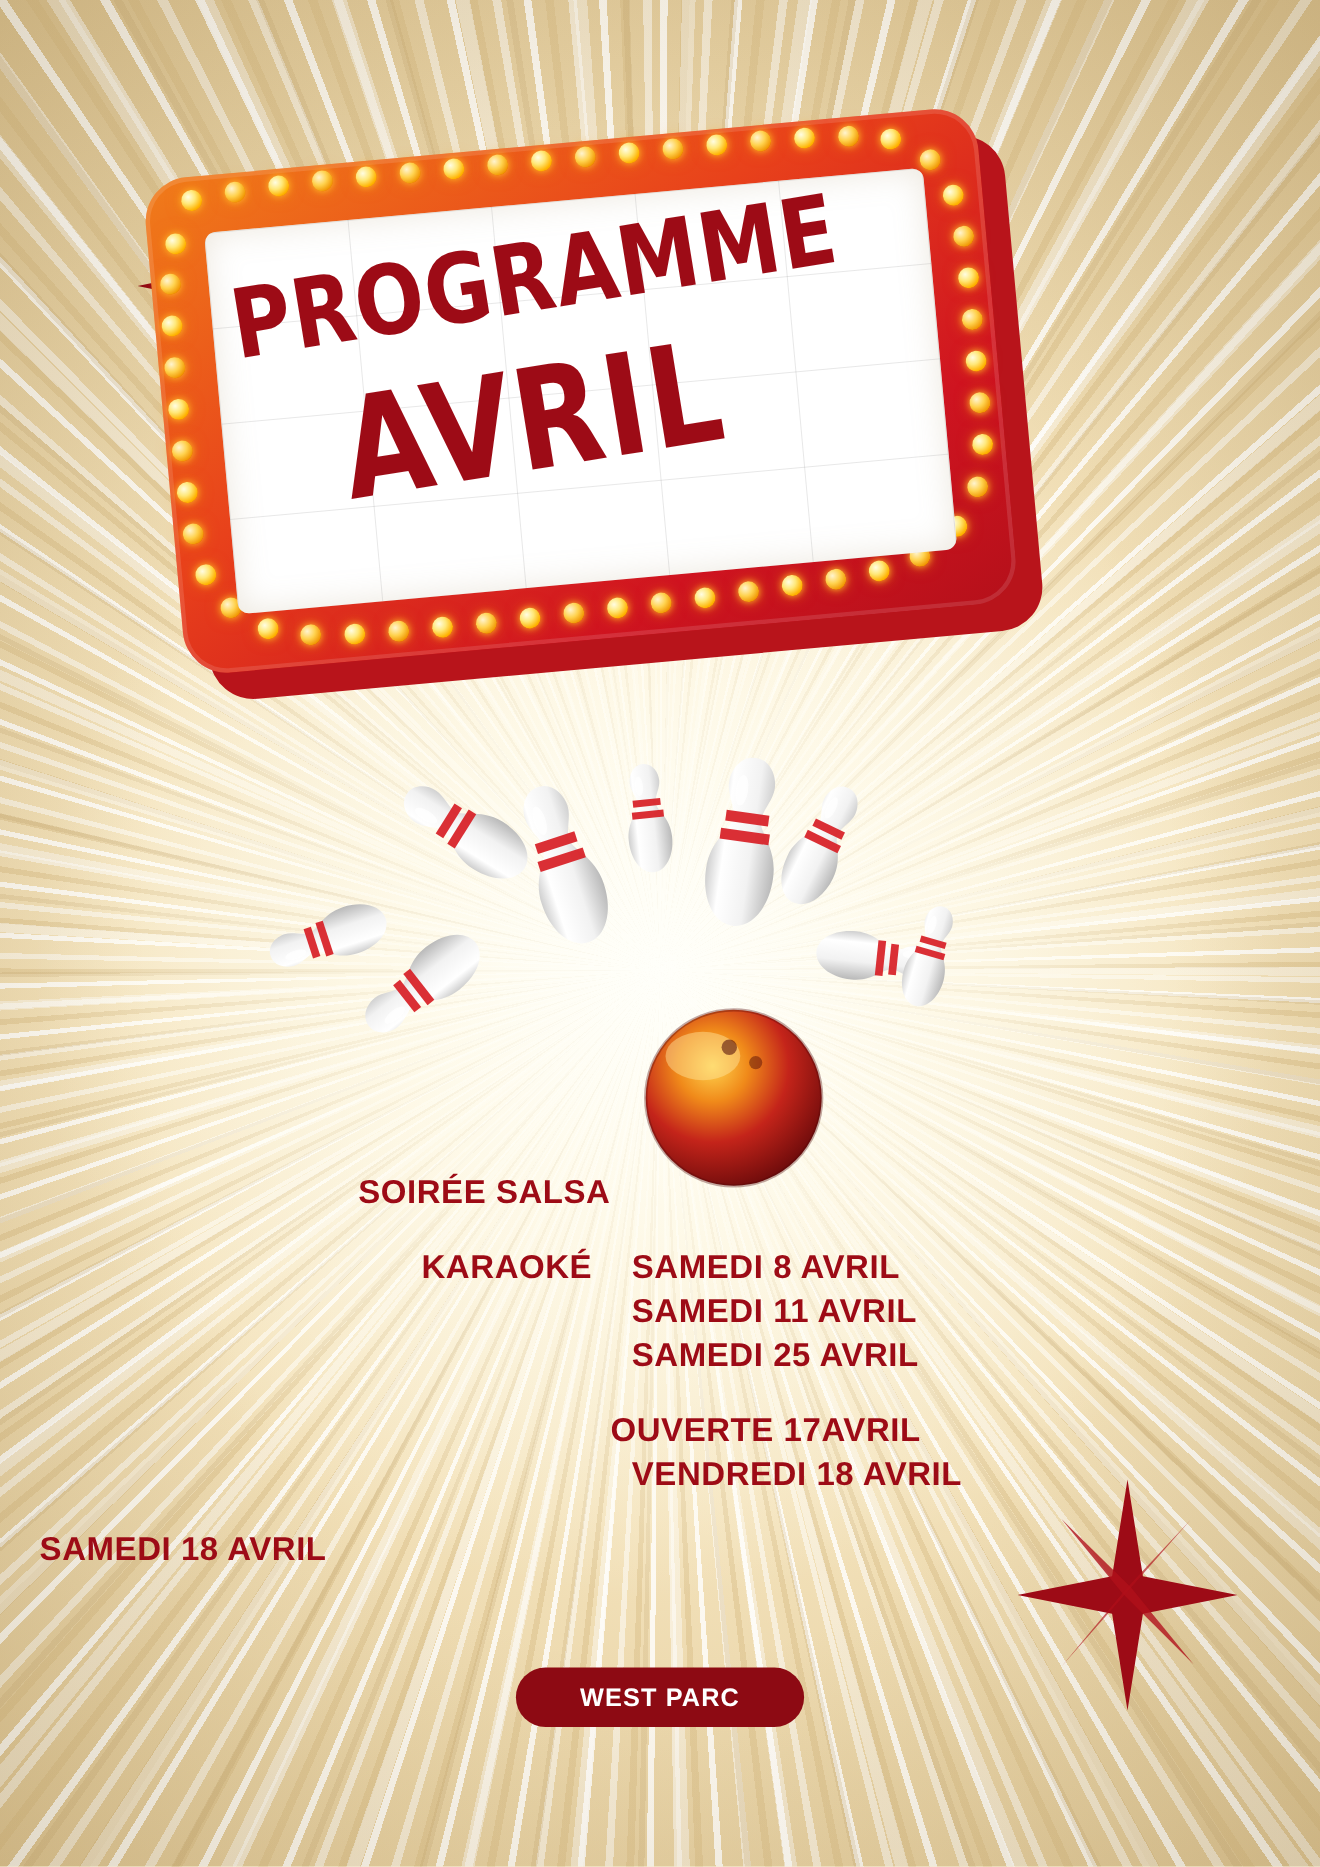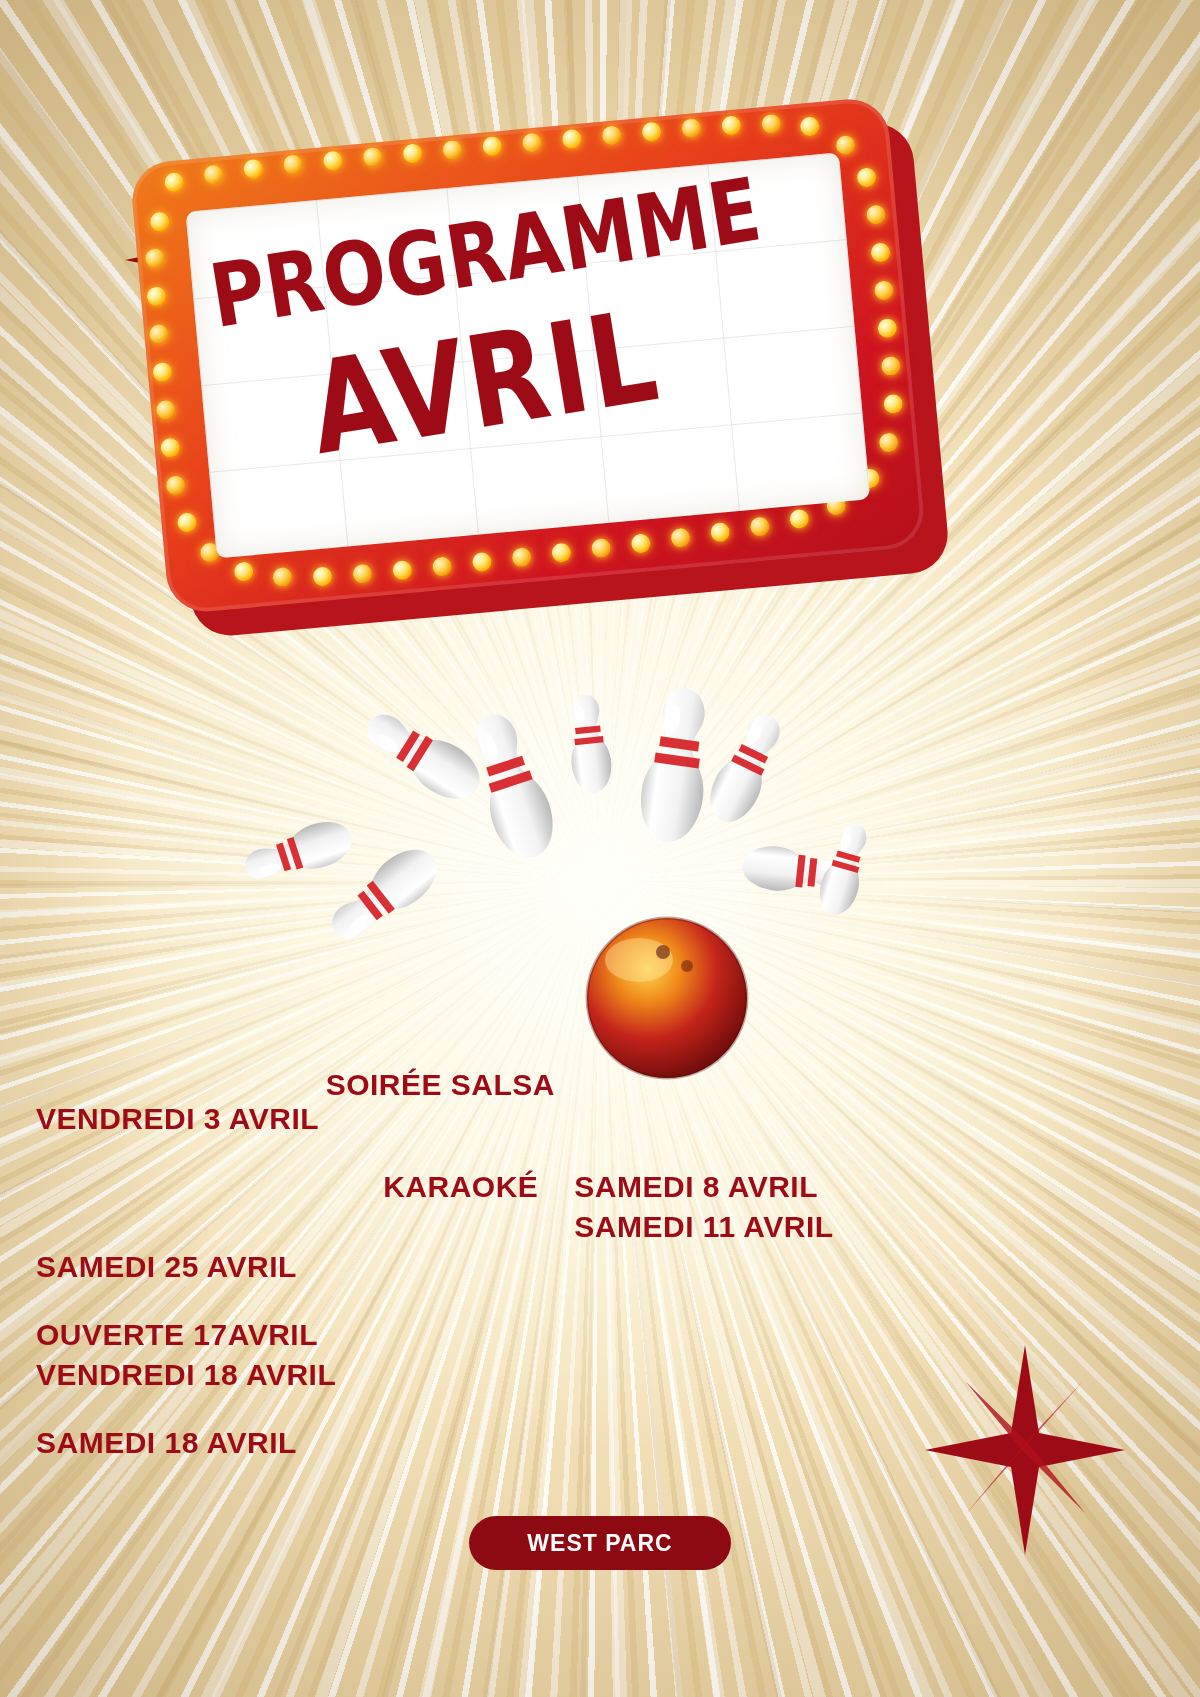--- a/index.html
+++ b/index.html
@@ -206,22 +206,22 @@
     text-align: right;
     padding-right: 0;
     white-space: nowrap;
   }
   .row .dat {
     width: 645px;
     text-align: left;
     padding-left: 36px;
     white-space: nowrap;
   }
-  .row.tight { margin-bottom: 6px; }
-  .row.gap-big { margin-bottom: 34px; flex-direction: column; }
+  .row.tight { margin-bottom: 6px; justify-content: flex-end; }
+  .row.gap-big { margin-bottom: 34px; }
 
   
   .footer-badge {
     position: absolute;
     left: 50%;
     top: 1516px;
     transform: translateX(-50%);
     width: 262px;
     height: 54px;
     border-radius: 27px;
@@ -401,21 +401,20 @@
       <circle cx="452" cy="398" r="80" fill="none" stroke="rgba(80,10,10,0.35)" stroke-width="3"></circle>
       <circle cx="448" cy="352" r="7" fill="#4a0606" opacity="0.55"></circle>
       <circle cx="472" cy="366" r="6" fill="#4a0606" opacity="0.45"></circle>
     </svg>
   </div>
 
   <div class="listing">
 
     <div class="row gap-big">
       <div class="cat">SOIRÉE SALSA</div>
-      <div class="dat">VENDREDI 3 AVRIL</div>
     </div>
 
     <div class="row tight">
       <div class="cat">KARAOKÉ</div>
       <div class="dat">SAMEDI 8   AVRIL</div>
     </div>
 
     <div class="row tight">
       <div class="cat"></div>
       <div class="dat">SAMEDI 11 AVRIL</div>

